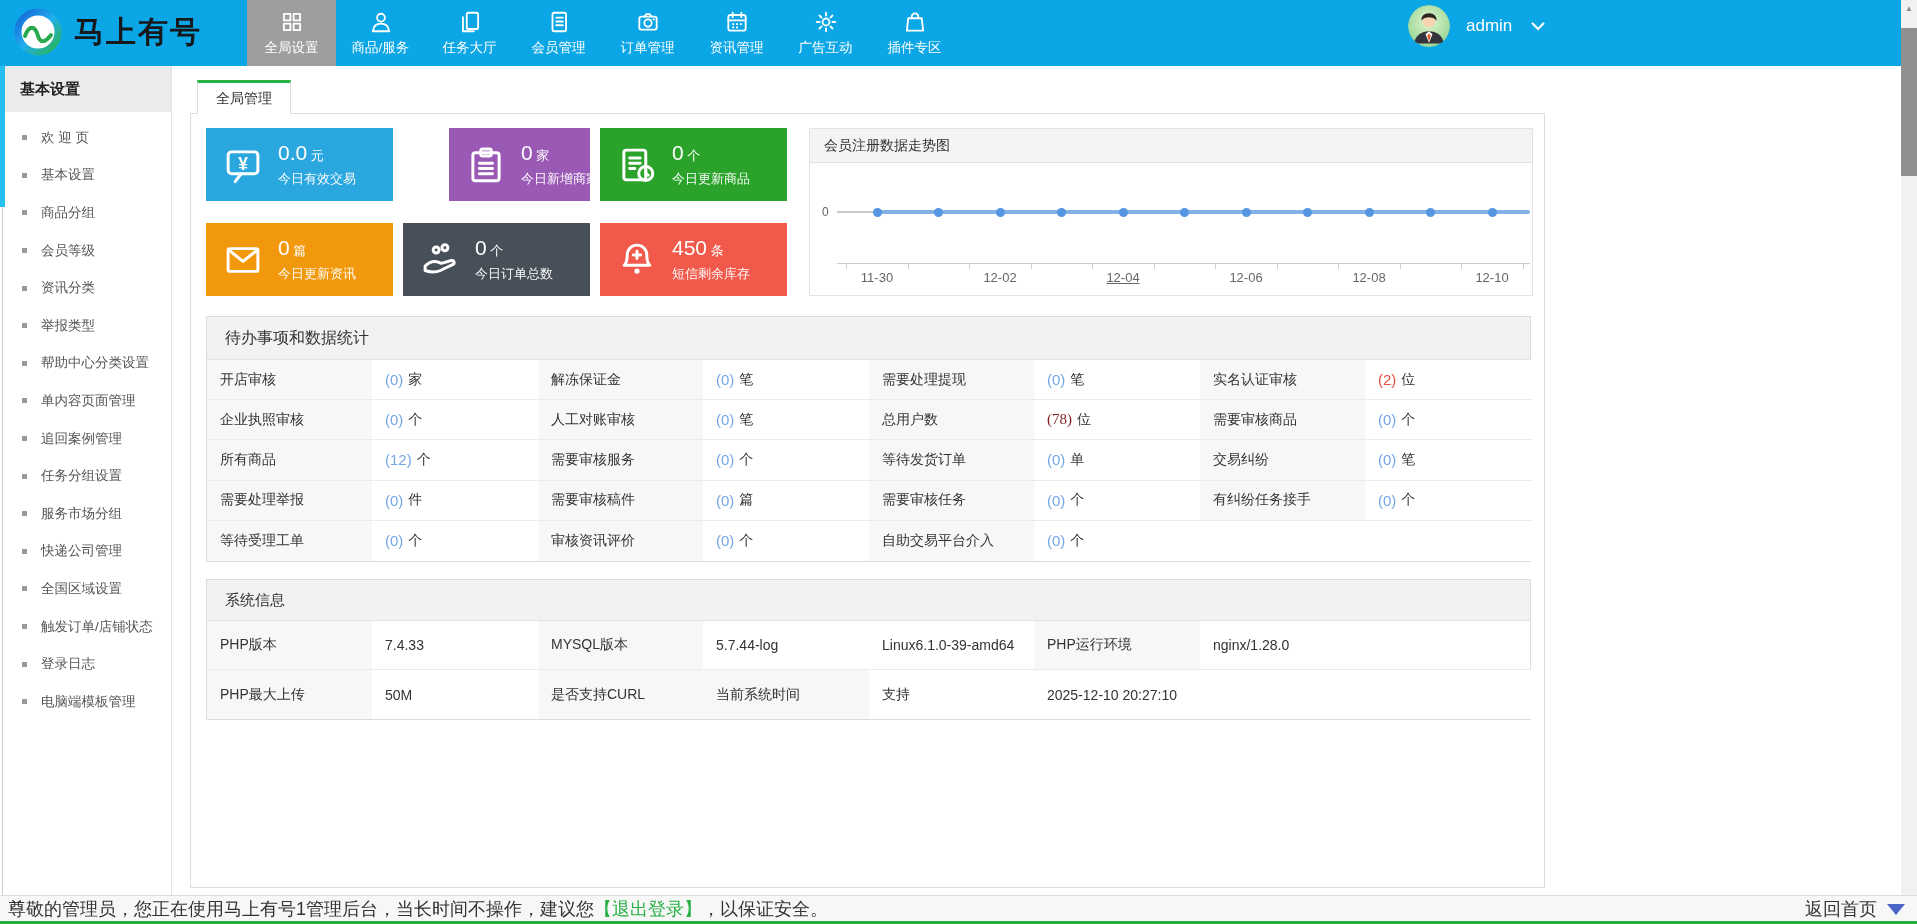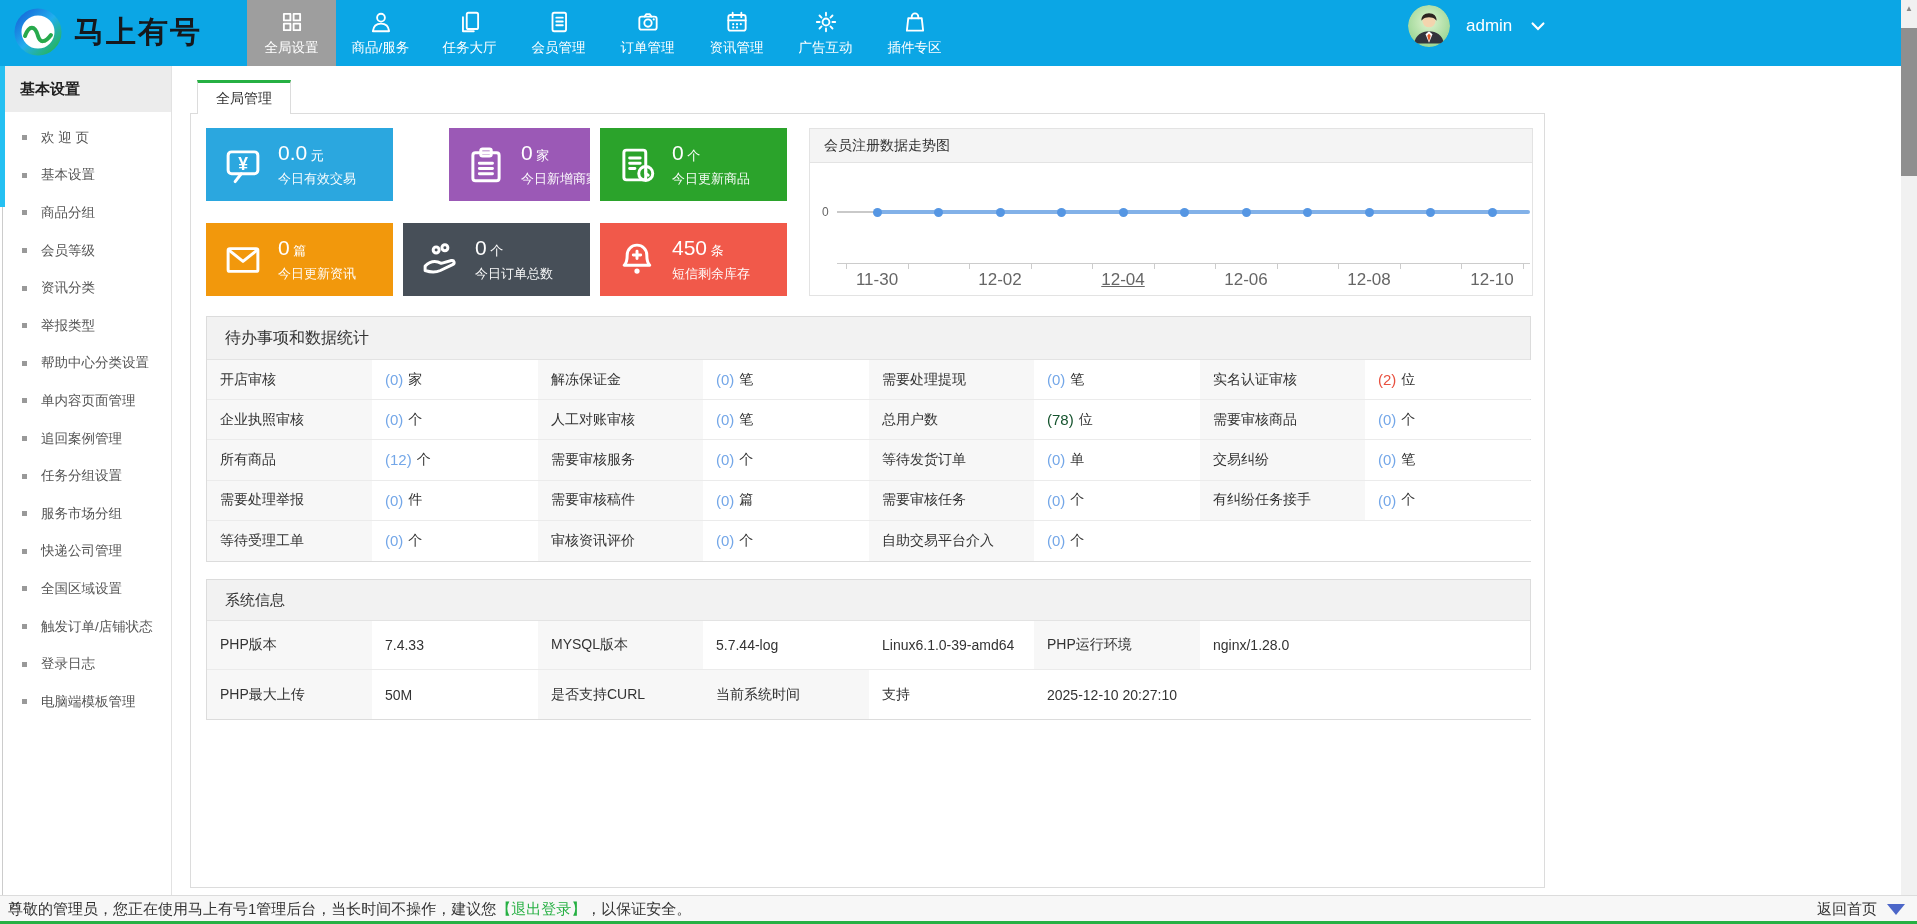--- a/index.html
+++ b/index.html
@@ -37,21 +37,21 @@
   .side-track{position:absolute;left:2px;top:141px;width:1px;height:688px;background:#ccc}
   .side-header{height:46px;background:#ECECEC;display:flex;align-items:center;padding-left:20px;
     font-size:15px;font-weight:bold;color:#222}
   .side-list{padding-top:7px}
   .side-item{height:37.6px;display:flex;align-items:center;padding-left:22px;font-size:13.5px;
     color:#555;cursor:pointer;white-space:nowrap}
   .side-item .bullet{width:5px;height:5px;background:#999;margin-right:14px;flex:0 0 auto}
 
   
   .footer{position:absolute;left:0;top:895px;width:1917px;height:29px;background:#F7F7F7;
-    border-top:1px solid #DCDCDC;font-size:15px;color:#333;z-index:7}
+    border-top:1px solid #DCDCDC;font-size:18px;color:#333;z-index:7}
   .footer-left{position:absolute;left:8px;top:0;line-height:26px;white-space:nowrap}
   .footer-link{color:#26B043;cursor:pointer}
   .footer-home{position:absolute;right:40px;top:0;line-height:26px;cursor:pointer;color:#333}
   .footer-tri{position:absolute;right:12px;top:8px;width:0;height:0;cursor:pointer;
     border-left:9px solid transparent;border-right:9px solid transparent;border-top:11px solid #4C66C8}
   .footer-green{position:absolute;left:0;bottom:0;width:1917px;height:3px;background:#26B043}
 
   
   .main{position:absolute;left:173px;top:66px;width:1728px;height:829px;background:#fff}
   .tab{position:absolute;left:24px;top:14px;width:94px;height:34px;background:#fff;
@@ -73,21 +73,21 @@
   .chart-box{position:absolute;left:618px;top:14px;width:724px;height:168px;border:1px solid #E3E3E3}
   .chart-head{height:34px;background:#F4F4F4;border-bottom:1px solid #E3E3E3;display:flex;
     align-items:center;padding-left:14px;font-size:14px;color:#333}
   .plot{position:relative;width:100%;height:131px;background:#fff}
   .y0{position:absolute;left:12px;top:42px;font-size:12px;color:#666}
   .lead{position:absolute;left:27px;top:48px;width:40px;height:2px;background:#C9C9C9}
   .tl{position:absolute;left:67px;top:47px;width:653px;height:4px;background:#82B1E8;border-radius:2px}
   .dot{position:absolute;width:9px;height:9px;border-radius:50%;background:#5596E3}
   .x-axis{position:absolute;left:27px;top:100px;width:693px;height:1px;background:#CCC}
   .x-tick{position:absolute;top:100px;width:1px;height:6px;background:#CCC}
-  .x-lab{position:absolute;top:107px;width:60px;text-align:center;font-size:17px;color:#666;white-space:nowrap}
+  .x-lab{position:absolute;top:107px;width:60px;text-align:center;font-size:13px;color:#666;white-space:nowrap}
 
   
   .box{position:absolute;left:15px;width:1325px;border:1px solid #DCDCDC;background:#fff}
   .box-head{background:#F2F2F2;border-bottom:1px solid #E3E3E3;display:flex;align-items:center;
     padding-left:18px;font-size:15px;color:#333}
   .grid-row{display:grid;grid-template-columns:165px 166px 165px 166px 165px 166px 165px 167px;
     border-bottom:1px solid #EBEBEB}
   .grid-row:last-child{border-bottom:none}
   .cell{display:flex;align-items:center;padding-left:13px;font-size:14px;white-space:nowrap;overflow:hidden}
   .cell-label{background:#F7F7F7;color:#333}
@@ -442,21 +442,21 @@
                 <span class="val-num" style="color: rgb(116, 167, 232);">(0)</span>
                 <span class="val-unit">个</span>
               </div>
               <div class="cell cell-label">人工对账审核</div>
               <div class="cell cell-value">
                 <span class="val-num" style="color: rgb(116, 167, 232);">(0)</span>
                 <span class="val-unit">笔</span>
               </div>
               <div class="cell cell-label">总用户数</div>
               <div class="cell cell-value">
-                <span class="val-num" style="color: #14532d;">(78)</span>
+                <span class="val-num" style="color: #7f1d1d; font-family: Liberation Serif, serif;">(78)</span>
                 <span class="val-unit">位</span>
               </div>
               <div class="cell cell-label">需要审核商品</div>
               <div class="cell cell-value">
                 <span class="val-num" style="color: rgb(116, 167, 232);">(0)</span>
                 <span class="val-unit">个</span>
               </div>
             </div>
             <div class="grid-row" style="height: 40.2px;">
               <div class="cell cell-label">所有商品</div>

